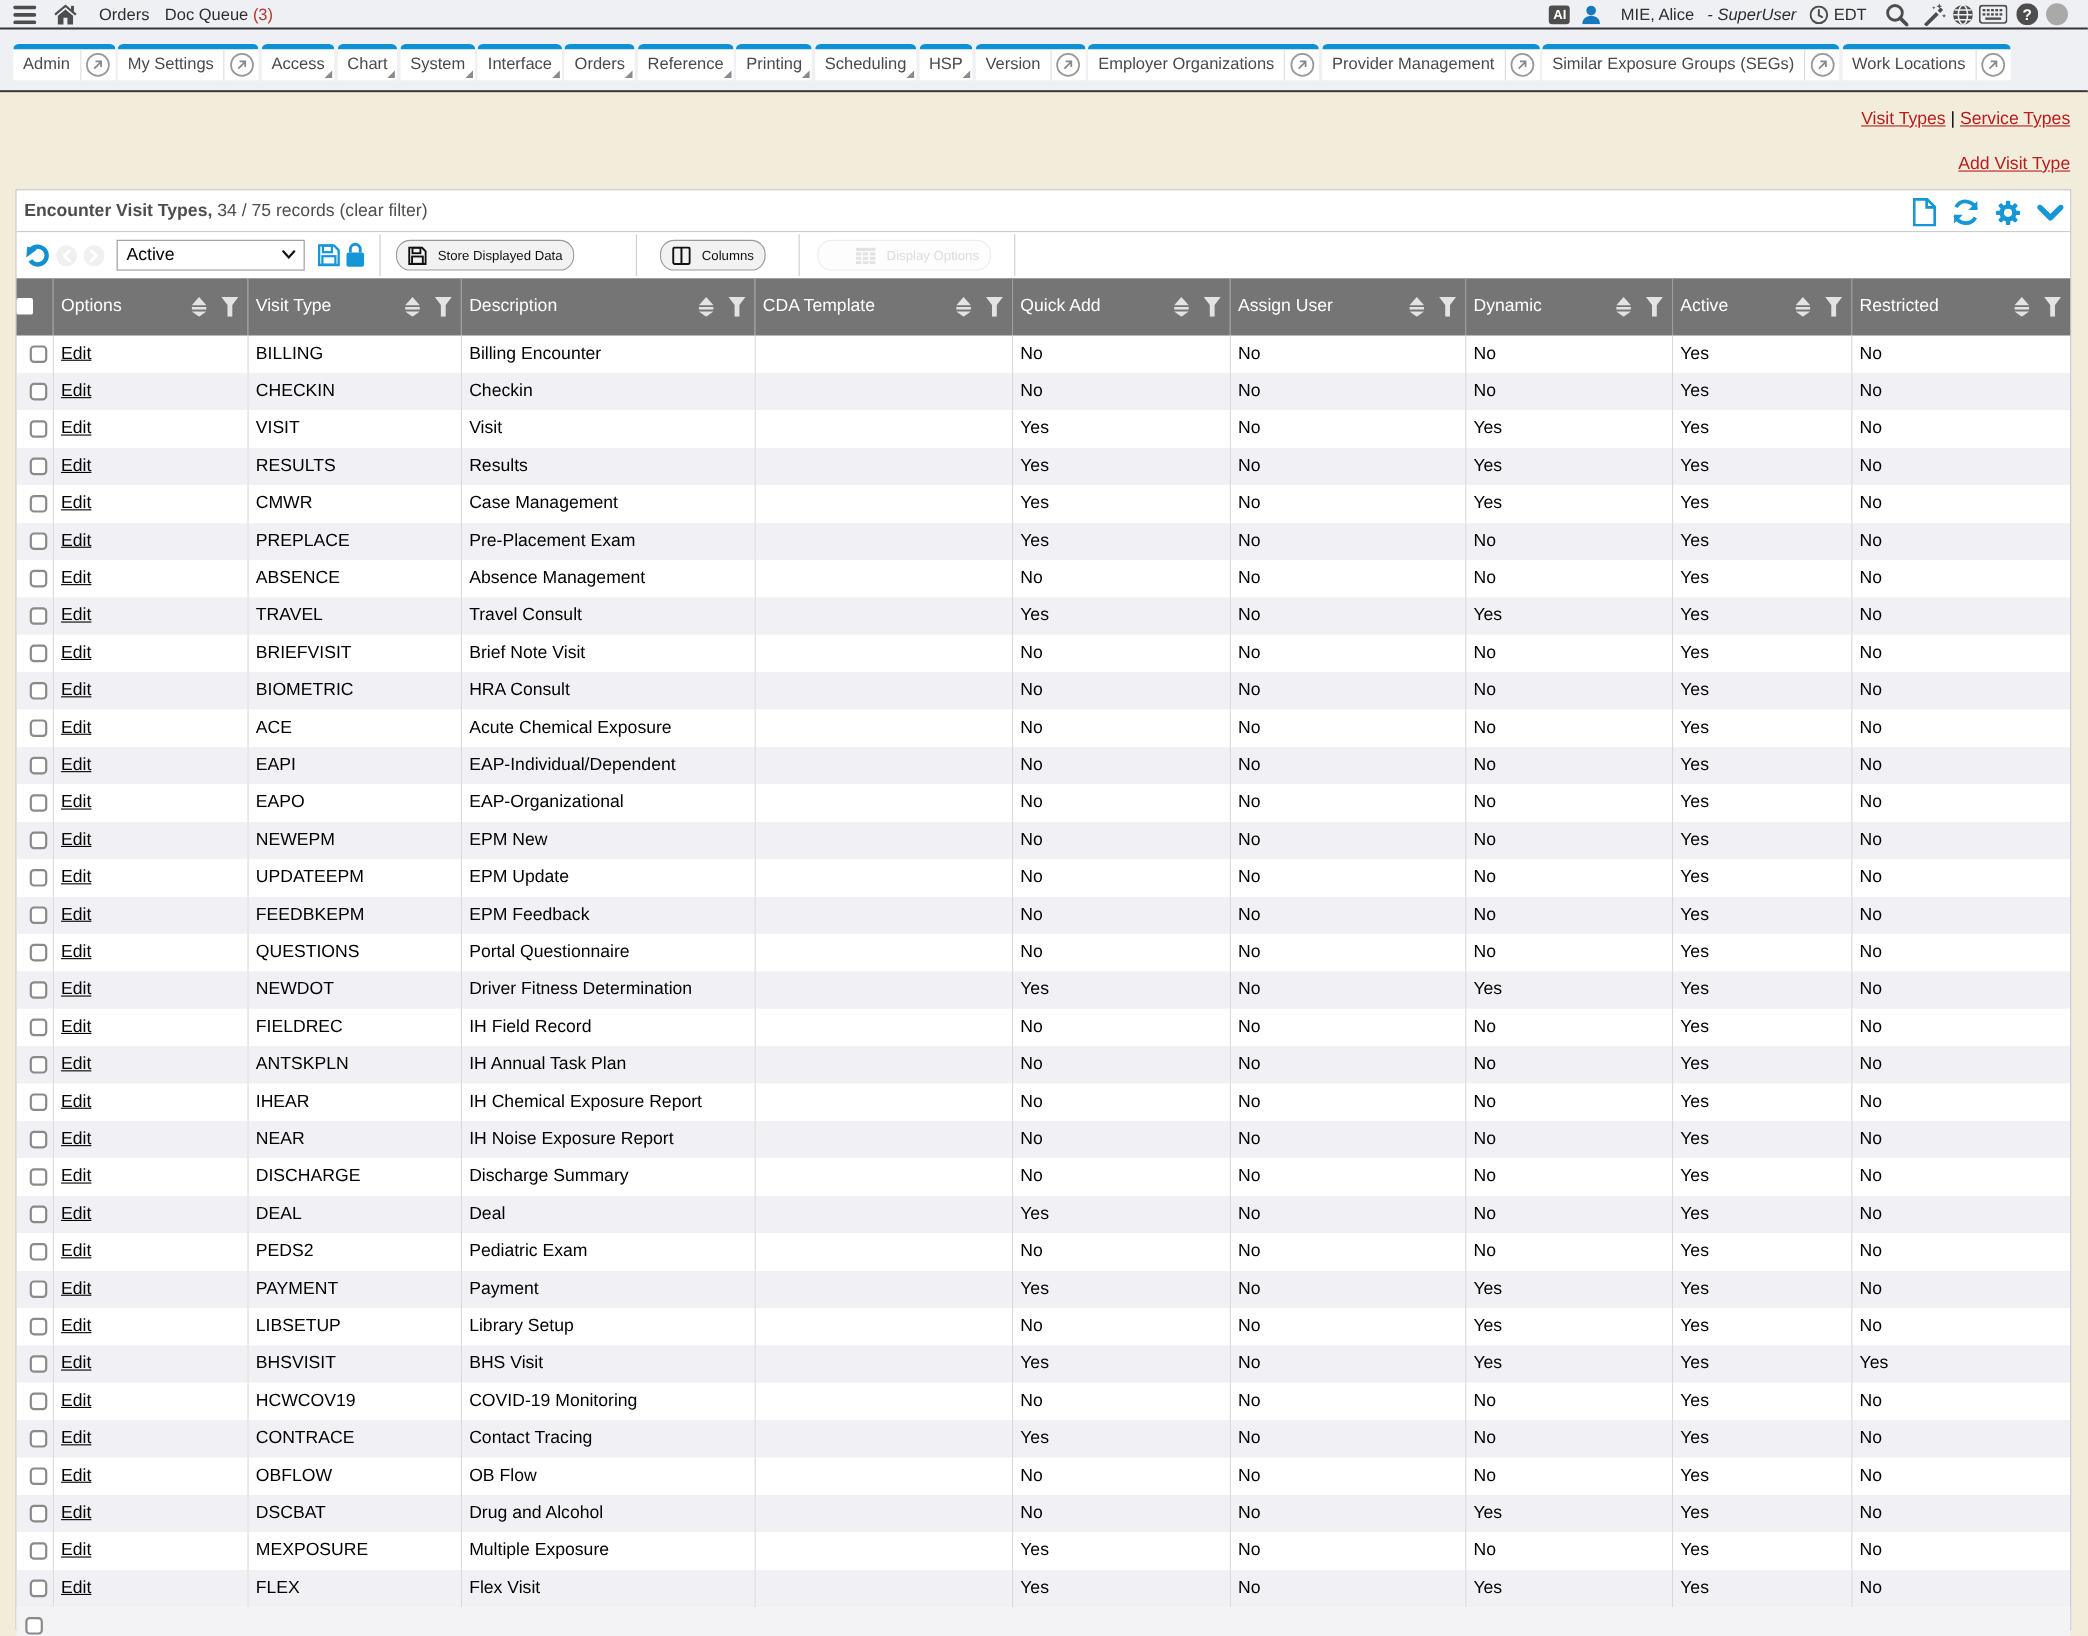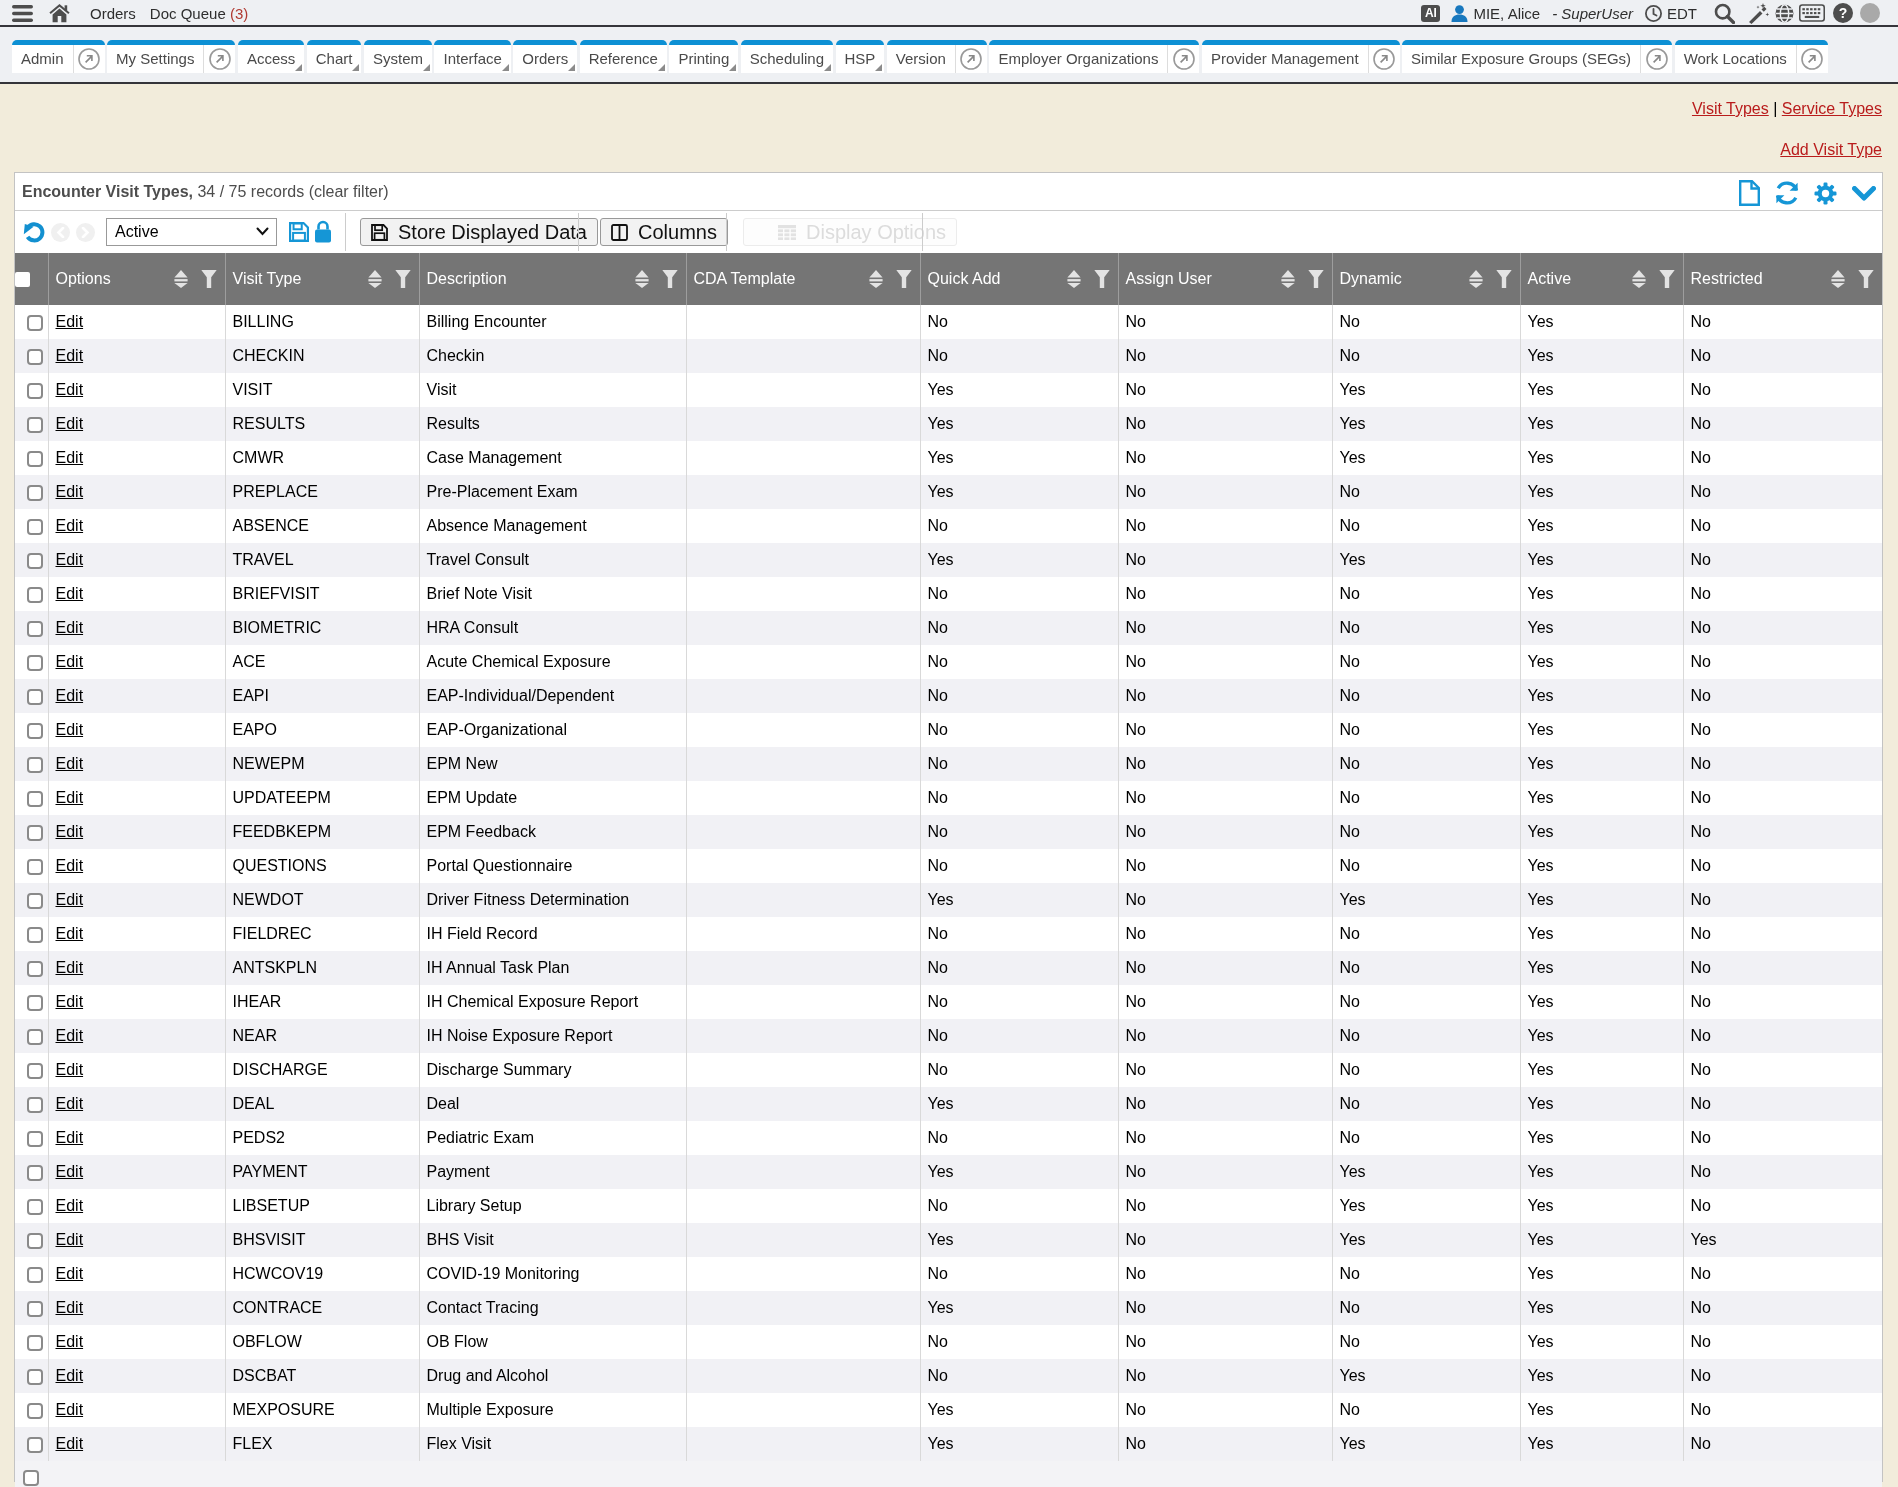--- a/index.html
+++ b/index.html
@@ -25,21 +25,21 @@
 .ptitle b { font-weight:bold; }
 .ptitle a { color:#4d4d4d; }
 .picons { position:absolute; right:6px; top:7px; display:flex; align-items:center; gap:15px; }
 .toolbar { position:relative; height:42px; }
 .tb-abs { position:absolute; top:0; height:42px; display:flex; align-items:center; }
 .vdiv { position:absolute; top:2px; bottom:2px; width:1px; background:#ccc; }
 .navcirc { top:12px !important; width:19px; height:19px; border-radius:50%; background:#f0f0f0; display:flex; align-items:center; justify-content:center; }
 .selwrap { position:absolute; left:91px; top:7px; }
 .selbox { width:171px; height:28px; border:1px solid #999; background:#fff; font-size:16px; display:flex; align-items:center; padding-left:8px; position:relative; }
 .selbox svg { position:absolute; right:7px; top:8px; }
-.btn { position:absolute; top:7px; height:28px; background:#f2f2f2; border:1px solid #999; border-radius:3px; display:flex; align-items:center; font-size:20px; color:#111; padding:0 10px; gap:10px; }
+.btn { position:absolute; top:7px; height:28px; background:#f2f2f2; border:1px solid #999; border-radius:13px; display:flex; align-items:center; font-size:12px; color:#111; padding:0 10px; gap:10px; }
 .btn.disabled { background:#fdfdfd; border-color:#ececec; color:#dcdcdc;padding-left:34px; }
 table.grid { border-collapse:collapse; table-layout:fixed; width:1867px; }
 table.grid th { background:#757575; height:52px; font-weight:normal; color:#fff; font-size:16px; text-align:left; padding:0; border-right:1px solid #9d9d9d; }
 table.grid th:last-child { border-right:none; }
 .hflex { display:flex; align-items:center; padding:0 8px 0 7px; }
 .htxt { flex:1; }
 .hsort { margin-right:13px; }
 table.grid td { height:34px; font-size:16px; color:#000; padding:0 0 0 7px; border-right:1px solid #d9d9d9; overflow:hidden; white-space:nowrap; }
 table.grid td:last-child { border-right:none; }
 tr.odd td { background:#fff; }
@@ -68,21 +68,21 @@
       </svg>
     <span class="tbtxt" style="margin-left:20px">Orders</span>
     <span class="tbtxt" style="margin-left:14px">Doc Queue <span class="red">(3)</span></span>
   </div>
   <div class="tb-r">
     <span style="display:inline-flex;align-items:center;justify-content:center;width:19px;height:17px;background:#4d4d4d;border-radius:3px;color:#fff;font-size:12px;font-weight:bold;">AI</span>
     <svg style="margin-left:11px" width="17" height="17" viewBox="0 0 17 17">
         <circle cx="8.5" cy="4.6" r="4.4" fill="#1878be"></circle>
         <path d="M0.5 17 C0.5 11.8 4 9.6 8.5 9.6 C13 9.6 16.5 11.8 16.5 17 Z" fill="#1878be"></path>
       </svg>
-    <span class="tbtxt" style="margin-left:5px">MIE, Alice</span>
+    <span class="tbtxt" style="margin-left:18px">MIE, Alice</span>
     <span class="tbtxt" style="margin-left:12px;font-style:italic;">- SuperUser</span>
     <svg style="margin-left:12px" width="17" height="17" viewBox="0 0 17 17">
         <circle cx="8.5" cy="8.5" r="7.6" fill="none" stroke="#4d4d4d" stroke-width="1.8"></circle>
         <path d="M8.5 4 V9 L11.5 10.5" fill="none" stroke="#4d4d4d" stroke-width="1.8" stroke-linecap="round"></path>
       </svg>
     <span class="tbtxt" style="margin-left:5px">EDT</span>
     <svg style="margin-left:17px" width="21" height="21" viewBox="0 0 21 21">
         <circle cx="8.7" cy="8.7" r="6.7" fill="none" stroke="#4d4d4d" stroke-width="2.6"></circle>
         <path d="M13.5 13.5 L19.5 19.5" stroke="#4d4d4d" stroke-width="3.4" stroke-linecap="round"></path>
       </svg>

